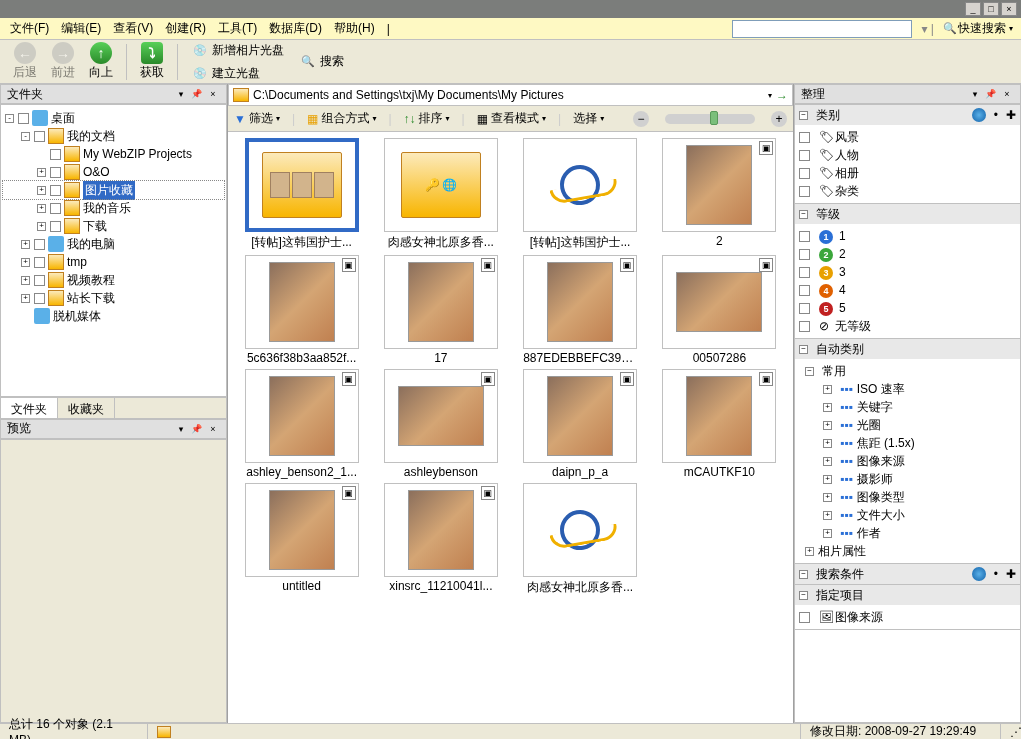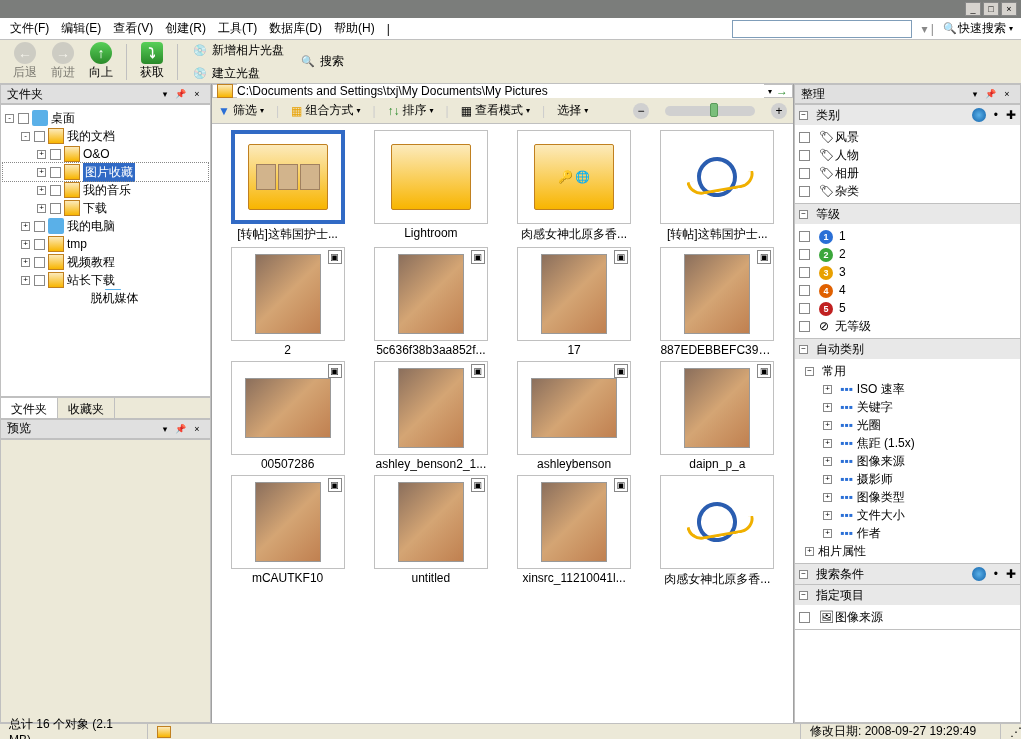--- a/index.html
+++ b/index.html
@@ -1,52 +1,52 @@
 <!DOCTYPE html>
 <html><head>
 <meta charset="utf-8">
 <style>
 * { margin:0; padding:0; box-sizing:border-box; font-family:"SimSun",Tahoma,sans-serif; font-size:12px; }
 body { background:#ece9d8; width:1021px; height:739px; overflow:hidden; }
 .titlebar { background:#7b7d7b; height:18px; display:flex; align-items:center; padding:0 4px; color:#fff; }
 .titlebar .spacer { flex:1; }
 .winbtn { width:16px; height:14px; background:#d6d3ce; border:1px solid #888; margin-left:2px; display:flex; align-items:center; justify-content:center; font-size:9px; color:#000; cursor:pointer; }
-.menubar { background:#ffffff; height:22px; display:flex; align-items:center; border-bottom:1px solid #c0c0c0; padding-left:4px; }
+.menubar { background:#fef9c3; height:22px; display:flex; align-items:center; border-bottom:1px solid #c0c0c0; padding-left:4px; }
 .menuitem { padding:2px 6px; cursor:pointer; }
 .searchbox { margin-left:auto; display:flex; align-items:center; }
 .searchbox input { width:180px; height:18px; border:1px solid #7f9db9; margin-right:10px; }
 .searchlabel { display:flex; align-items:center; padding:0 8px; }
 .toolbar { background:#ece9d8; height:44px; display:flex; align-items:center; border-bottom:1px solid #c0c0c0; padding:0 8px; gap:4px; }
 .navbtn { display:flex; flex-direction:column; align-items:center; width:34px; cursor:pointer; }
 .navicon { width:22px; height:22px; border-radius:50%; display:flex; align-items:center; justify-content:center; color:#fff; font-weight:bold; font-size:14px; }
 .navbtn.disabled { opacity:0.5; }
 .vsep { width:1px; height:36px; background:#c0c0c0; margin:0 4px; }
 .toollink { display:flex; align-items:center; gap:4px; padding:2px 6px; cursor:pointer; }
 .smicon { width:16px; height:16px; display:flex; align-items:center; justify-content:center; font-size:11px; }
 .maingrid { display:flex; height:639px; }
-.leftcol { width:212px; display:flex; flex-direction:column; border-right:1px solid #a0a0a0; }
+.leftcol { width:228px; display:flex; flex-direction:column; border-right:1px solid #a0a0a0; }
 .midcol { flex:1; display:flex; flex-direction:column; background:#fff; }
 .rightcol { width:228px; display:flex; flex-direction:column; border-left:1px solid #a0a0a0; }
 .panehdr { background:#e0e0e0; border:1px solid #c0c0c0; height:20px; display:flex; align-items:center; padding:0 6px; }
 .panehdr .spacer { flex:1; }
 .panectrl { width:14px; height:14px; margin-left:2px; cursor:pointer; display:flex; align-items:center; justify-content:center; font-size:9px; }
 .tree { flex:1; background:#fff; border:1px solid #c0c0c0; overflow:auto; padding:4px 2px; }
 .treeitem { display:flex; align-items:center; height:18px; white-space:nowrap; cursor:pointer; }
 .plusbox { width:9px; height:9px; border:1px solid #888; display:flex; align-items:center; justify-content:center; font-size:8px; line-height:1; margin-right:4px; background:#fff; }
 .noplusbox { width:9px; margin-right:4px; }
 .chk { width:11px; height:11px; border:1px solid #888; margin-right:3px; background:#fff; }
 .treeicon { width:16px; height:16px; margin-right:3px; }
 .treeitem.selected { outline:1px dotted #888; }
 .treeitem.highlighted .treelabel { background:#316ac5; color:#fff; padding:1px 2px; }
 .folderic { background:linear-gradient(#fceabb,#f8b500); border:1px solid #c08020; }
 .tabbar { display:flex; background:#ece9d8; height:22px; border:1px solid #c0c0c0; }
 .tab { padding:3px 10px; border-right:1px solid #c0c0c0; cursor:pointer; }
 .tab.active { background:#fff; }
 .preview { flex:1; background:#ece9d8; border:1px solid #c0c0c0; }
-.addrbar { height:14px; display:flex; align-items:center; border:1px solid #c0c0c0; background:#fff; padding:0 4px; gap:4px; }
+.addrbar { height:22px; display:flex; align-items:center; border:1px solid #c0c0c0; background:#fff; padding:0 4px; gap:4px; }
 .addrbar input { flex:1; border:none; outline:none; }
 .filterbar { height:26px; display:flex; align-items:center; background:#ece9d8; border-bottom:1px solid #c0c0c0; padding:0 6px; gap:12px; }
 .fbtn { display:flex; align-items:center; gap:3px; cursor:pointer; }
 .dropdown { font-size:8px; }
 .slider { width:90px; height:10px; background:#d0d0d0; border-radius:5px; position:relative; margin:0 4px; }
 .slider .thumb { position:absolute; width:8px; height:14px; background:#7bbf7b; border:1px solid #5a9a5a; top:-3px; left:50%; border-radius:2px; }
 .thumbgrid { flex:1; overflow:auto; background:#fff; display:grid; grid-template-columns:repeat(4,1fr); gap:4px; padding:6px; align-content:start; }
 .thumbcell { display:flex; flex-direction:column; align-items:center; cursor:pointer; }
 .thumbbox { width:114px; height:94px; border:1px solid #c0c0c0; background:#fff; position:relative; display:flex; align-items:center; justify-content:center; overflow:hidden; }
 .thumbbox.sel { border:4px solid #316ac5; }
@@ -151,20 +151,26 @@
           <span class="treeicon" style="background:#5ab0e8;border-radius:2px"></span>
           <span class="treelabel">桌面</span>
         </div>
         <div class="treeitem" style="padding-left: 18px;">
           <span class="plusbox">-</span>
           <span class="chk"></span>
           <span class="folderic treeicon"></span>
           <span class="treelabel">我的文档</span>
         </div>
         <div class="treeitem" style="padding-left: 34px;">
+          <span class="noplusbox"></span>
+          <span class="chk"></span>
+          <span class="folderic treeicon"></span>
+          <span class="treelabel">My WebZIP Projects</span>
+        </div>
+        <div class="treeitem" style="padding-left: 34px;">
           <span class="plusbox">+</span>
           <span class="chk"></span>
           <span class="folderic treeicon"></span>
           <span class="treelabel">O&amp;O</span>
         </div>
         <div class="treeitem selected highlighted" style="padding-left: 34px;">
           <span class="plusbox">+</span>
           <span class="chk"></span>
           <span class="folderic treeicon"></span>
           <span class="treelabel">图片收藏</span>
@@ -198,21 +204,21 @@
           <span class="chk"></span>
           <span class="folderic treeicon"></span>
           <span class="treelabel">视频教程</span>
         </div>
         <div class="treeitem" style="padding-left: 18px;">
           <span class="plusbox">+</span>
           <span class="chk"></span>
           <span class="folderic treeicon"></span>
           <span class="treelabel">站长下载</span>
         </div>
-        <div class="treeitem" style="padding-left: 18px; flex-direction: column;">
+        <div class="treeitem" style="padding-left: 18px;">
           <span class="noplusbox"></span>
           <span class="treeicon" style="background:#5ab0e8;border-radius:2px"></span>
           <span class="treelabel">脱机媒体</span>
         </div>
       </div>
     <div class="tabbar">
       <div class="tab active">文件夹</div>
       <div class="tab">收藏夹</div>
     </div>
     <div class="panehdr">
@@ -271,26 +277,20 @@
     <div class="thumbgrid" id="thumbs">
         <div class="thumbcell">
           <div class="thumbbox sel">
             <div class="foldericbig">
               <div class="foldersub"></div>
               <div class="foldersub"></div>
               <div class="foldersub"></div>
             </div>
           </div>
           <div class="thumblabel">[转帖]这韩国护士...</div>
-        </div>
-        <div class="thumbcell">
-          <div class="thumbbox">
-            <div class="foldericbig"></div>
-          </div>
-          <div class="thumblabel">Lightroom</div>
         </div>
         <div class="thumbcell">
           <div class="thumbbox">
             <div class="foldericbig">
               <span>🔑</span>
               <span>🌐</span>
             </div>
           </div>
           <div class="thumblabel">肉感女神北原多香...</div>
         </div>

